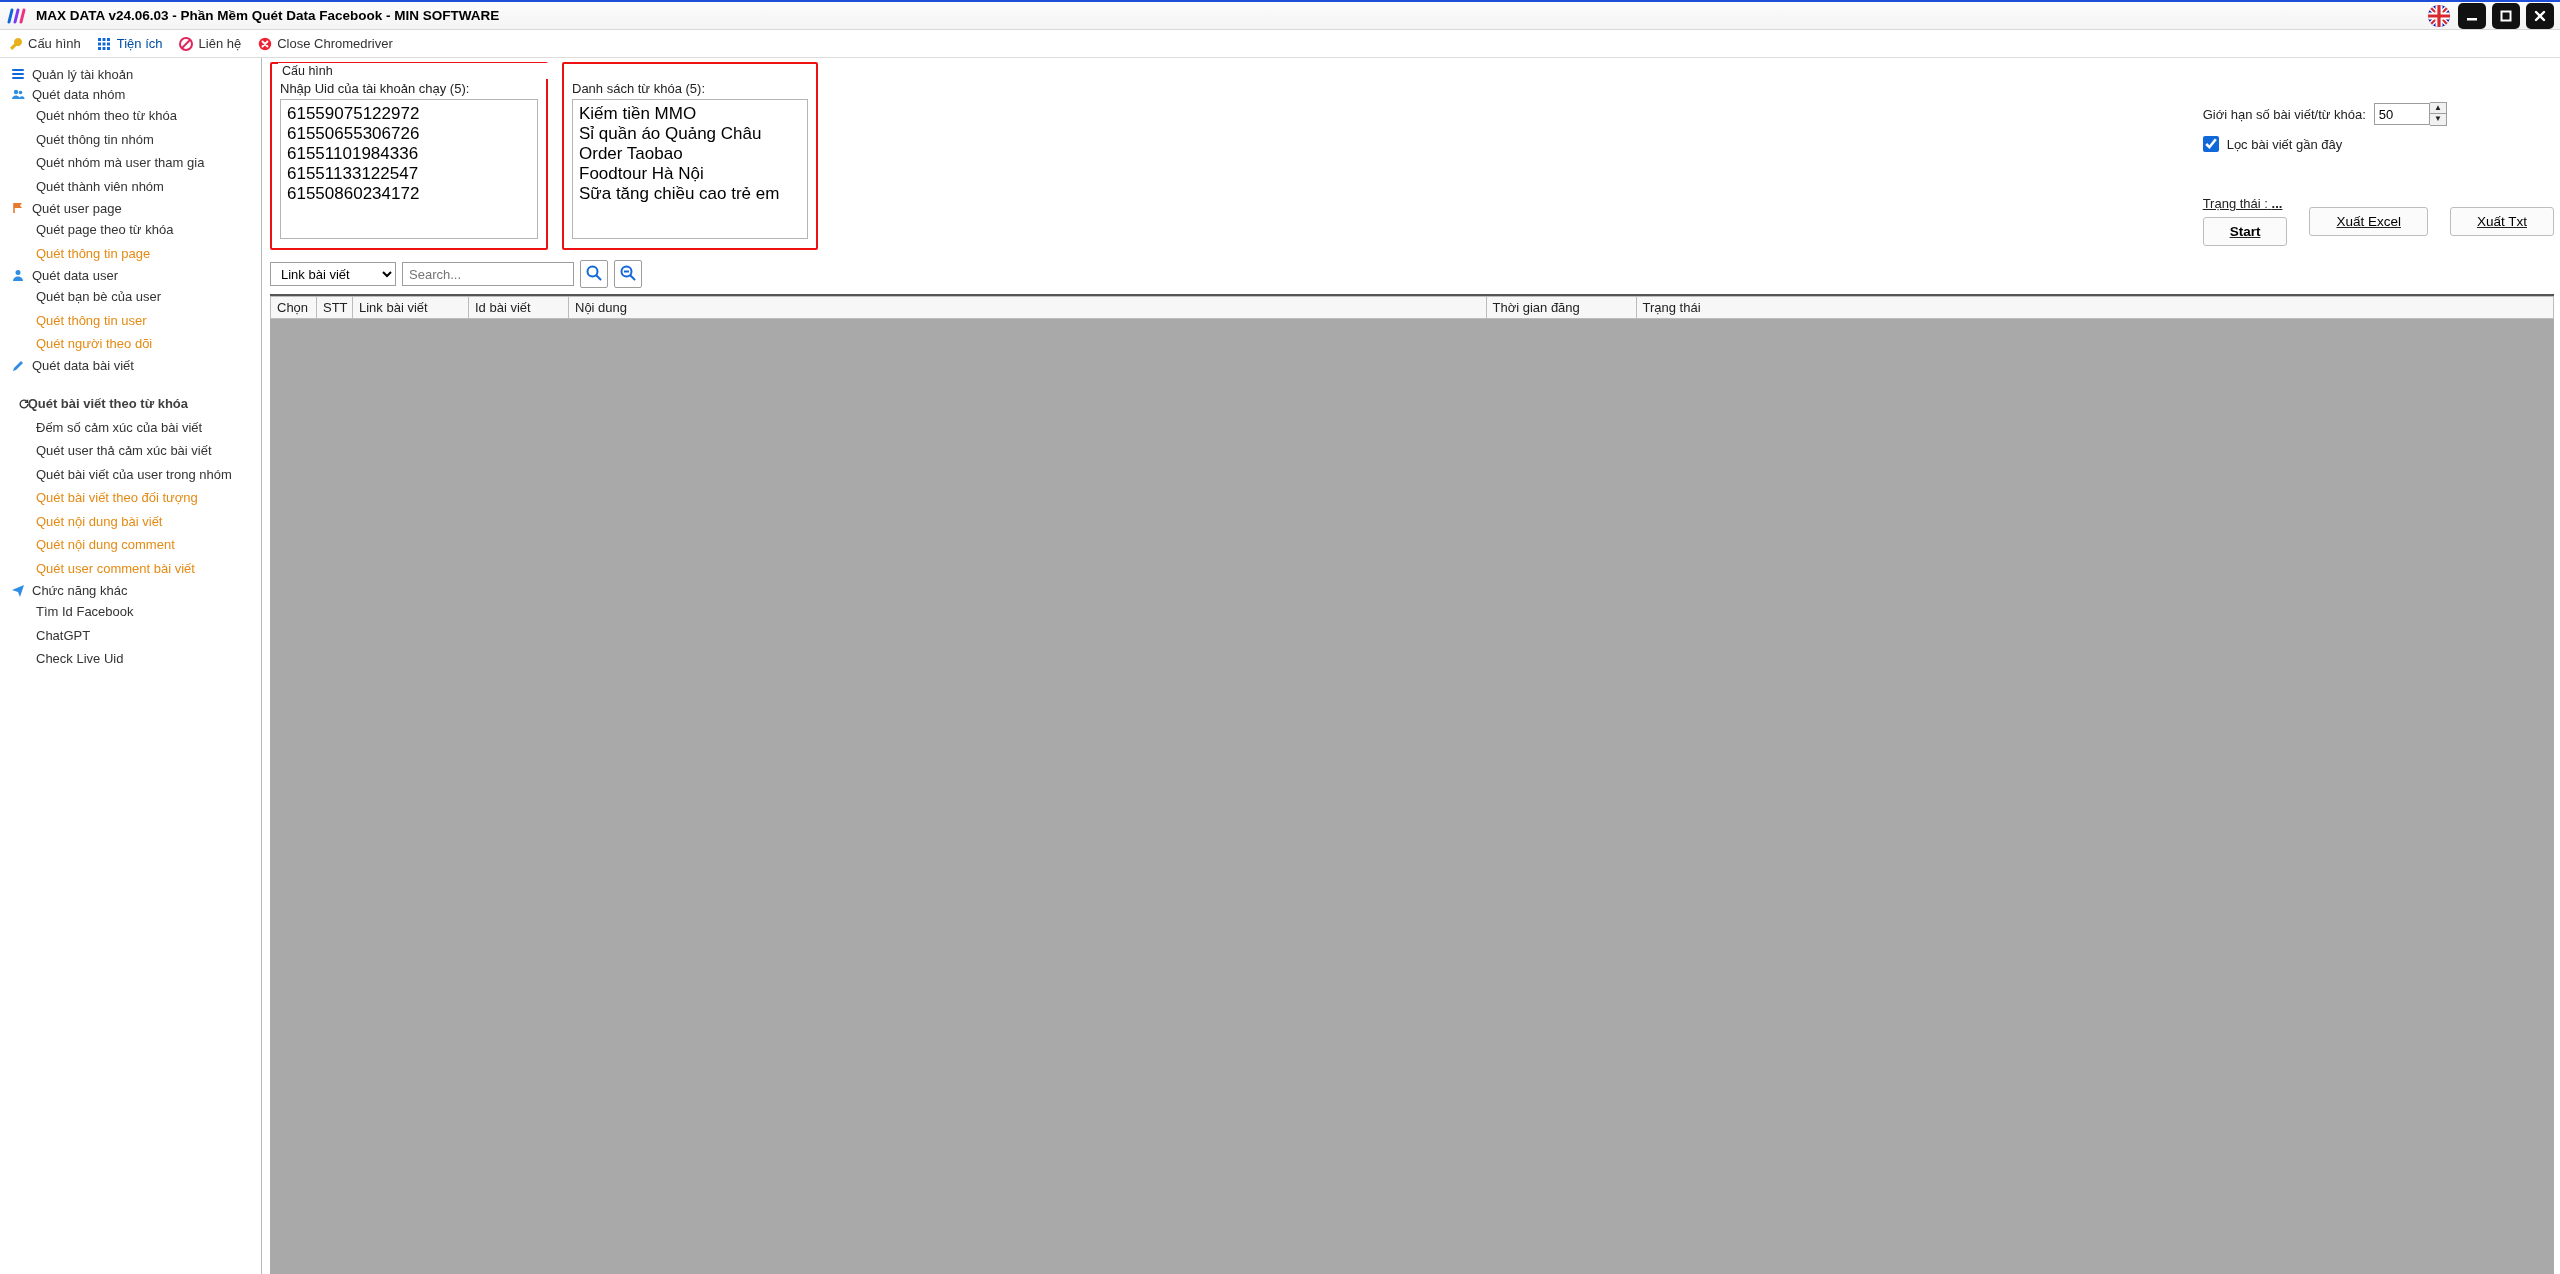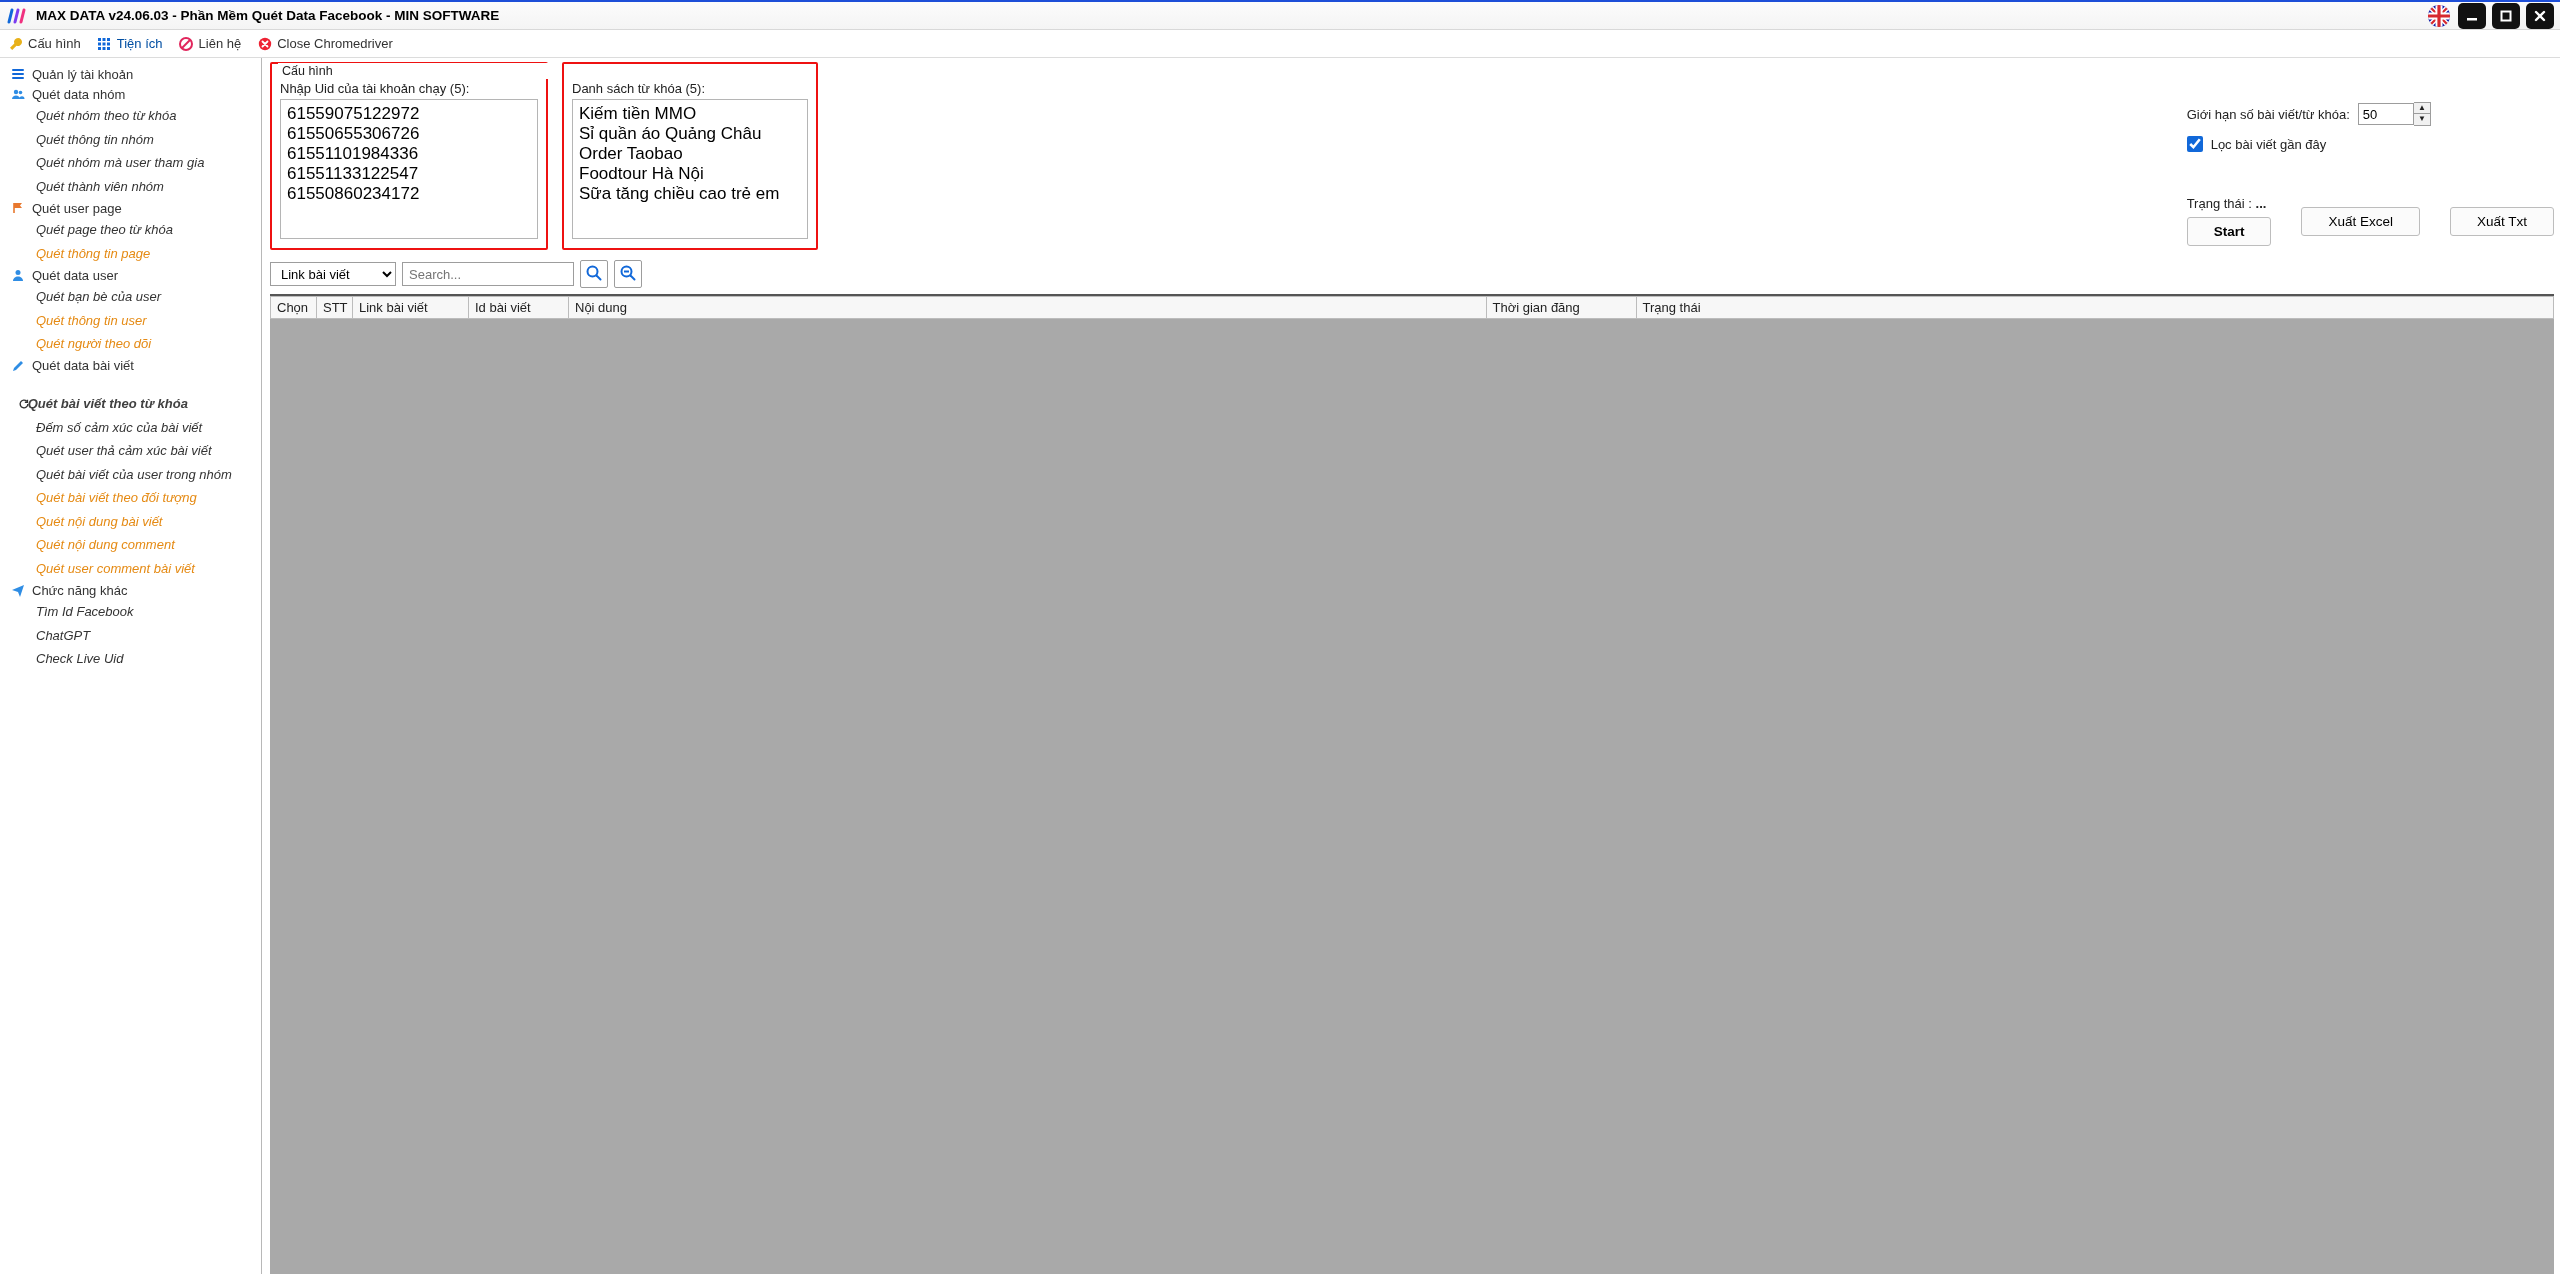--- a/index.html
+++ b/index.html
@@ -11,41 +11,41 @@
 .titlebar .flag-btn { width:26px;height:26px;border-radius:50%; display:flex;align-items:center;justify-content:center;}
 .titlebar .win-btn { width: 28px; height: 26px; background: #111; color: #fff; border-radius: 5px; display:flex;align-items:center;justify-content:center; font-weight:700; cursor:pointer;}
 .toolbar { height: 28px; display:flex; align-items:center; padding: 2px 8px; gap: 16px; border-bottom: 1px solid #dcdcdc; background:#fff;}
 .toolbar .tb-item { display:flex;align-items:center; gap:5px; cursor:pointer; color:#014ea2; font-size:13px;}
 .toolbar .tb-item.dark{color:#333;}
 .toolbar .tb-icon{width:15px;height:15px;display:flex;align-items:center;justify-content:center;}
 .layout { display:flex; height: calc(100vh - 58px); }
 .sidebar { width: 262px; border-right: 1px solid #b8b8b8; padding: 6px 0; overflow-y:auto; background:#fff;}
 .sidebar .group-header{ display:flex;align-items:center; gap:6px; padding: 2px 10px; font-size:13px; color:#333; cursor:pointer;text-align:right;}
 .sidebar .group-header .hdr-icon{width:16px;height:16px;display:flex;align-items:center;justify-content:center;}
-.sidebar .sub-item{ padding: 2px 10px 2px 36px; font-size:13px; color:#333; cursor:pointer; line-height:1.5;font-style:italic;}
+.sidebar .sub-item{ padding: 2px 10px 2px 36px; font-size:13px; color:#333; cursor:pointer; line-height:1.5;}
 .sidebar .sub-item.orange{ color:#e58a13;}
 .sidebar .sub-item.active{ font-weight:700; color:#404040;margin-top:16px;}
 .main { flex:1; display:flex; flex-direction:column; background:#fff; position:relative; padding: 4px 6px 0 8px;}
 .config-row { display:flex; gap:14px; align-items:flex-start; }
 .fieldset { border: 2px solid #e11; border-radius:2px; padding-top:0; position:relative; background:#fff; }
 .fs-legend{ position:relative; top:0; left:6px; font-size:12.5px; color:#222; background:#fff; padding:1px 4px; margin-top:-1px;}
 .fs-body{ padding: 0 8px 6px 8px;}
 .fs-label{ font-size:13px; color:#222; margin: 2px 0 3px 0;}
 .fs-textarea{ width:100%; height:140px; border:1px solid #b5b5b5; font-family:inherit; font-size:17px; padding:4px 6px; resize:none; outline:none;}
 .fs1{ width: 278px;}
 .fs2{ width: 256px;}
 .right-opts{ margin-left:auto; padding: 4px 0 0 0; display:flex; flex-direction:column; align-items:flex-start; gap:10px; }
 .opt-row{ display:flex; align-items:center; gap:8px; font-size:13px;}
 .numbox{ display:flex; align-items:center;}
 .numbox input{ width:56px; height:22px; border:1px solid #9d9d9d; font-size:13px; padding:0 4px;}
 .spinner{ display:flex; flex-direction:column; border:1px solid #9d9d9d; border-left:none;}
 .spinner div{ width:16px; height:11px; font-size:8px; line-height:9px; text-align:center; background:#f1f1f1; cursor:pointer; user-select:none; border-bottom:1px solid #9d9d9d;}
 .spinner div:last-child{border-bottom:none;}
 .chk{ width:16px;height:16px; accent-color:#1168d9;}
-.status-row{ display:flex; align-items:center; gap:30px; margin-top:34px; font-size:13px; flex-wrap:wrap; justify-content:flex-end; width:100%;}
+.status-row{ display:flex; align-items:center; gap:22px; margin-top:34px; font-size:13px; flex-wrap:wrap; justify-content:flex-end; width:100%;text-decoration:underline;}
 .status-label{ font-weight:400; margin-right: 2px;}
 .status-label b{ font-weight:700;}
 .btn{ border:1px solid #bdbdbd; background:#fbfbfb; padding: 6px 26px; font-size:13.5px; border-radius:3px; cursor:pointer;}
 .btn.bold{ font-weight:700;}
 .searchbar{ display:flex; align-items:center; gap:6px; margin-top:10px;}
 .select{ border:1px solid #9d9d9d; height:24px; font-size:13px; padding:0 6px; background:#fff; min-width:126px;}
 .search-input{ border:1px solid #9d9d9d; height:24px; width:172px; font-size:13px; padding:0 6px; color:#888;}
 .icon-btn{ width:28px;height:28px; border:1px solid #9d9d9d; background:#fff; display:flex;align-items:center;justify-content:center; cursor:pointer; border-radius:2px;}
 .table-wrap{ margin-top:6px; border-top:2px solid #555; flex:1; background:#a9a9a9; overflow:auto;}
 table{ border-collapse:collapse; width:100%; background:#fff; table-layout:fixed;}

